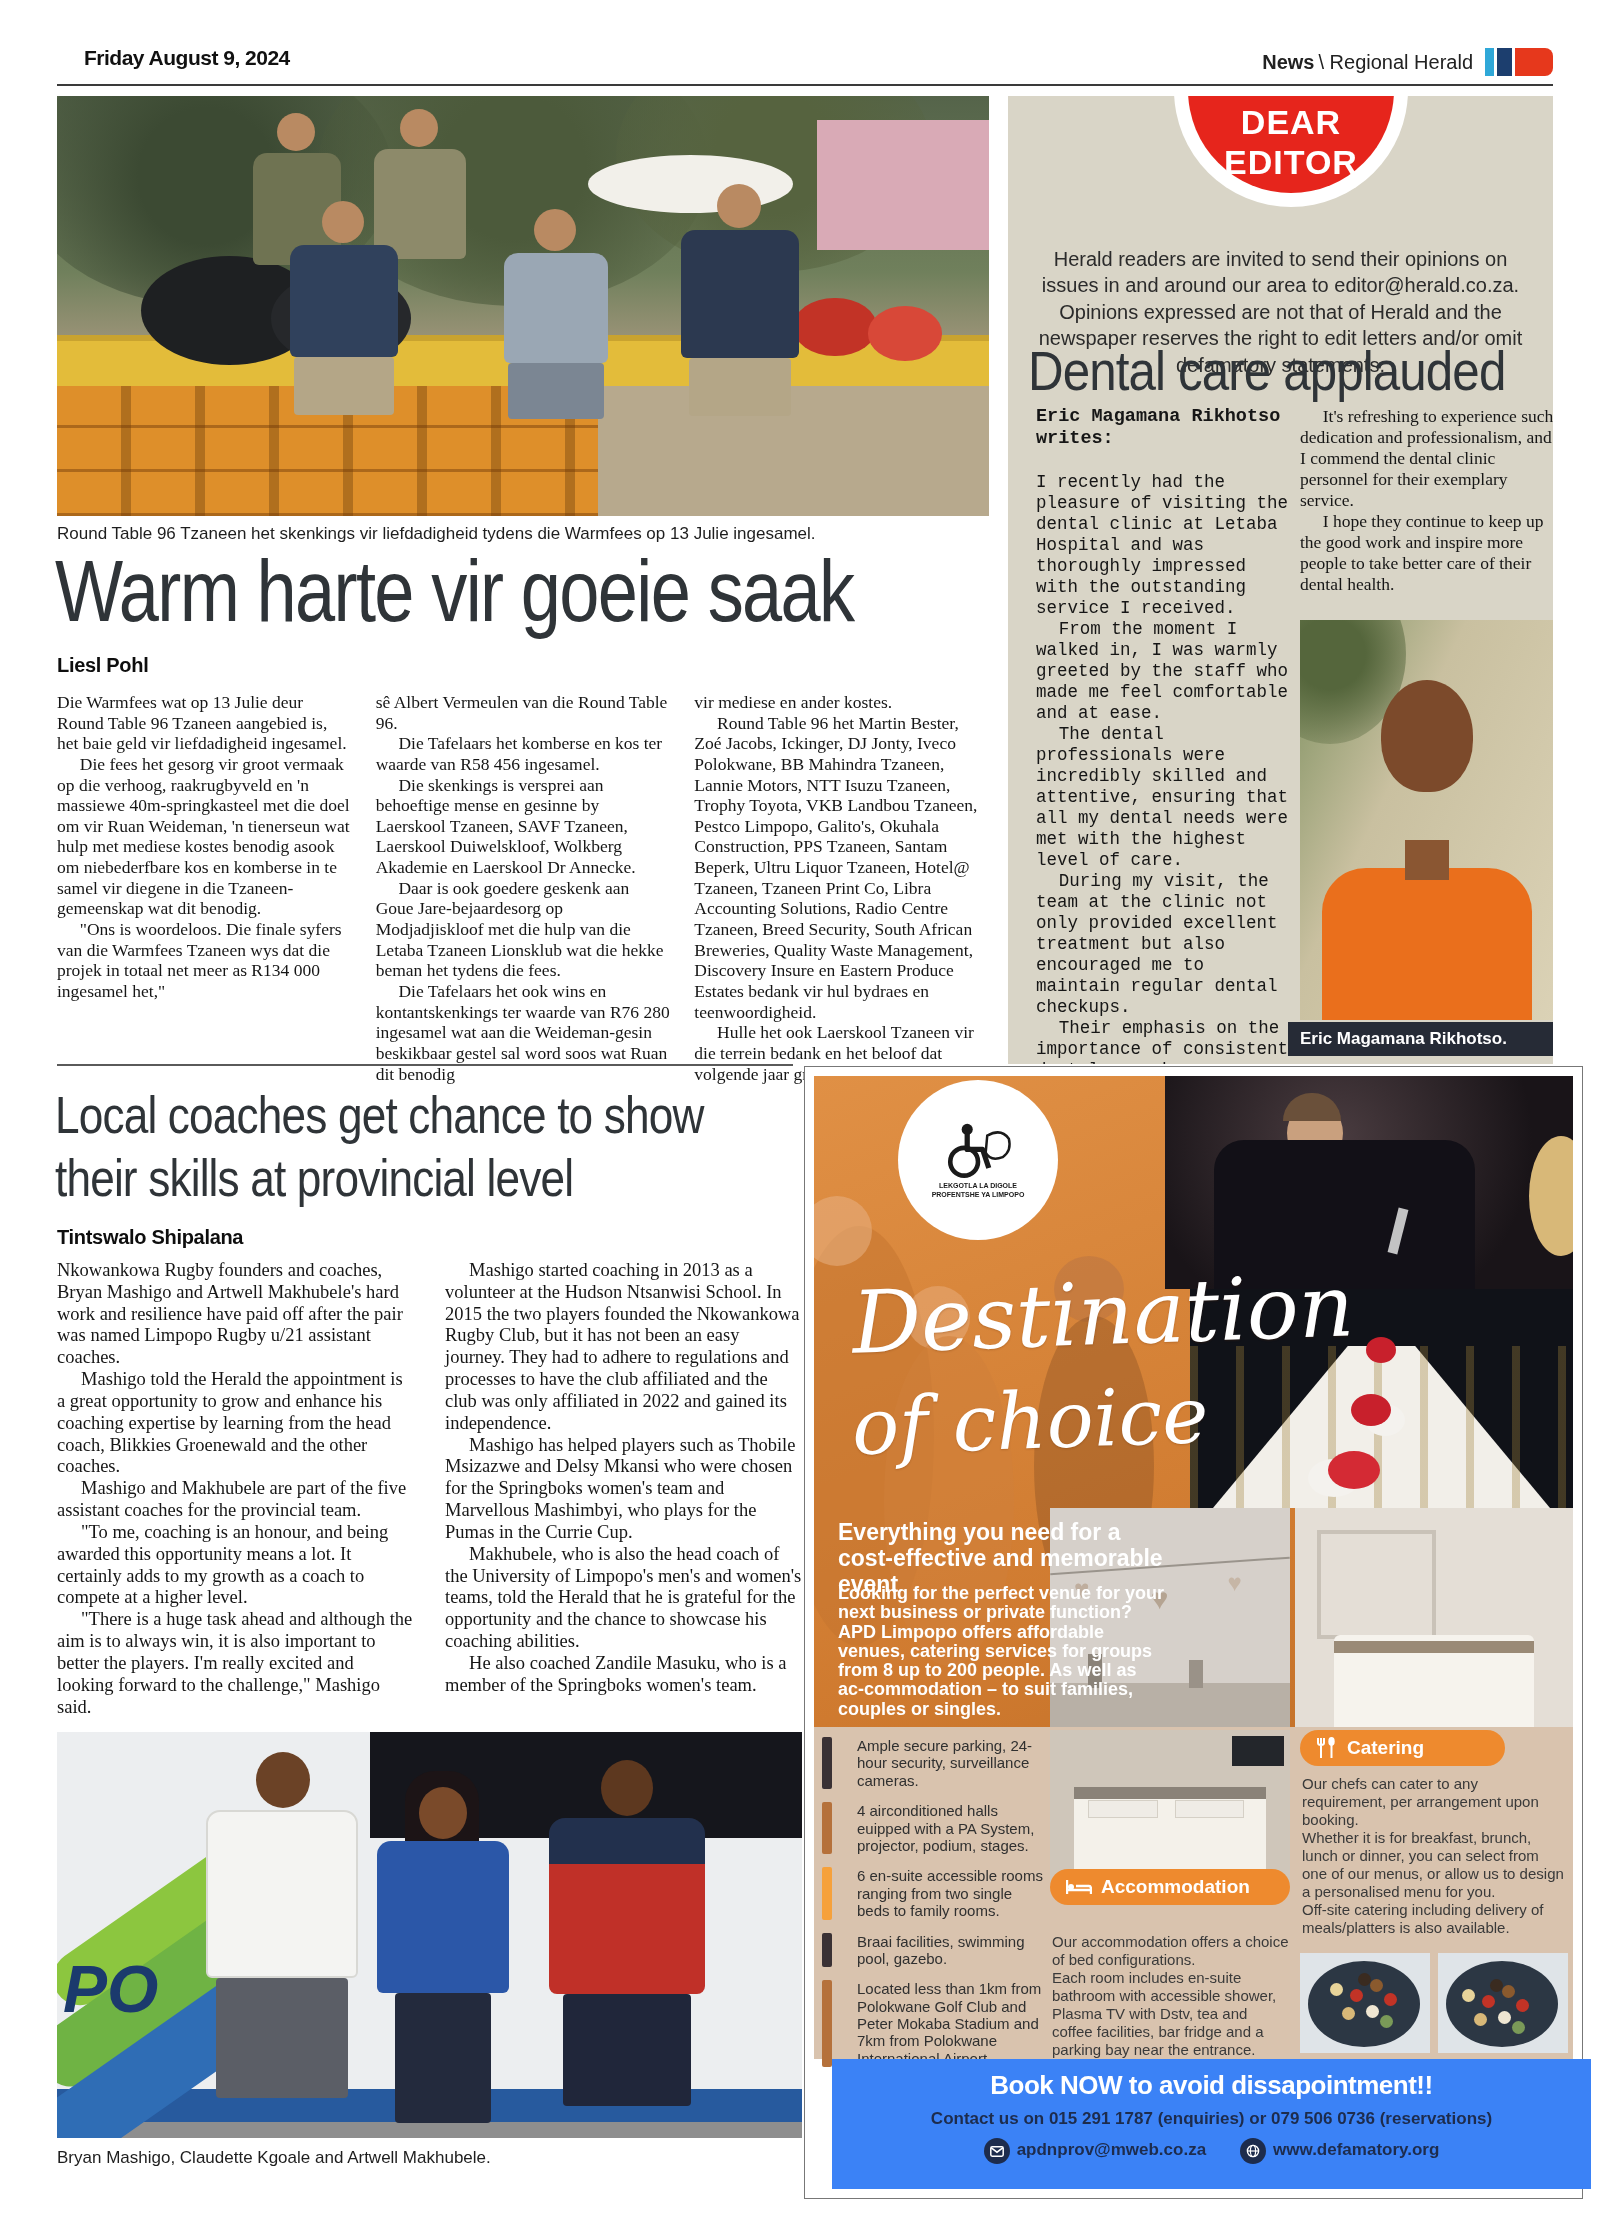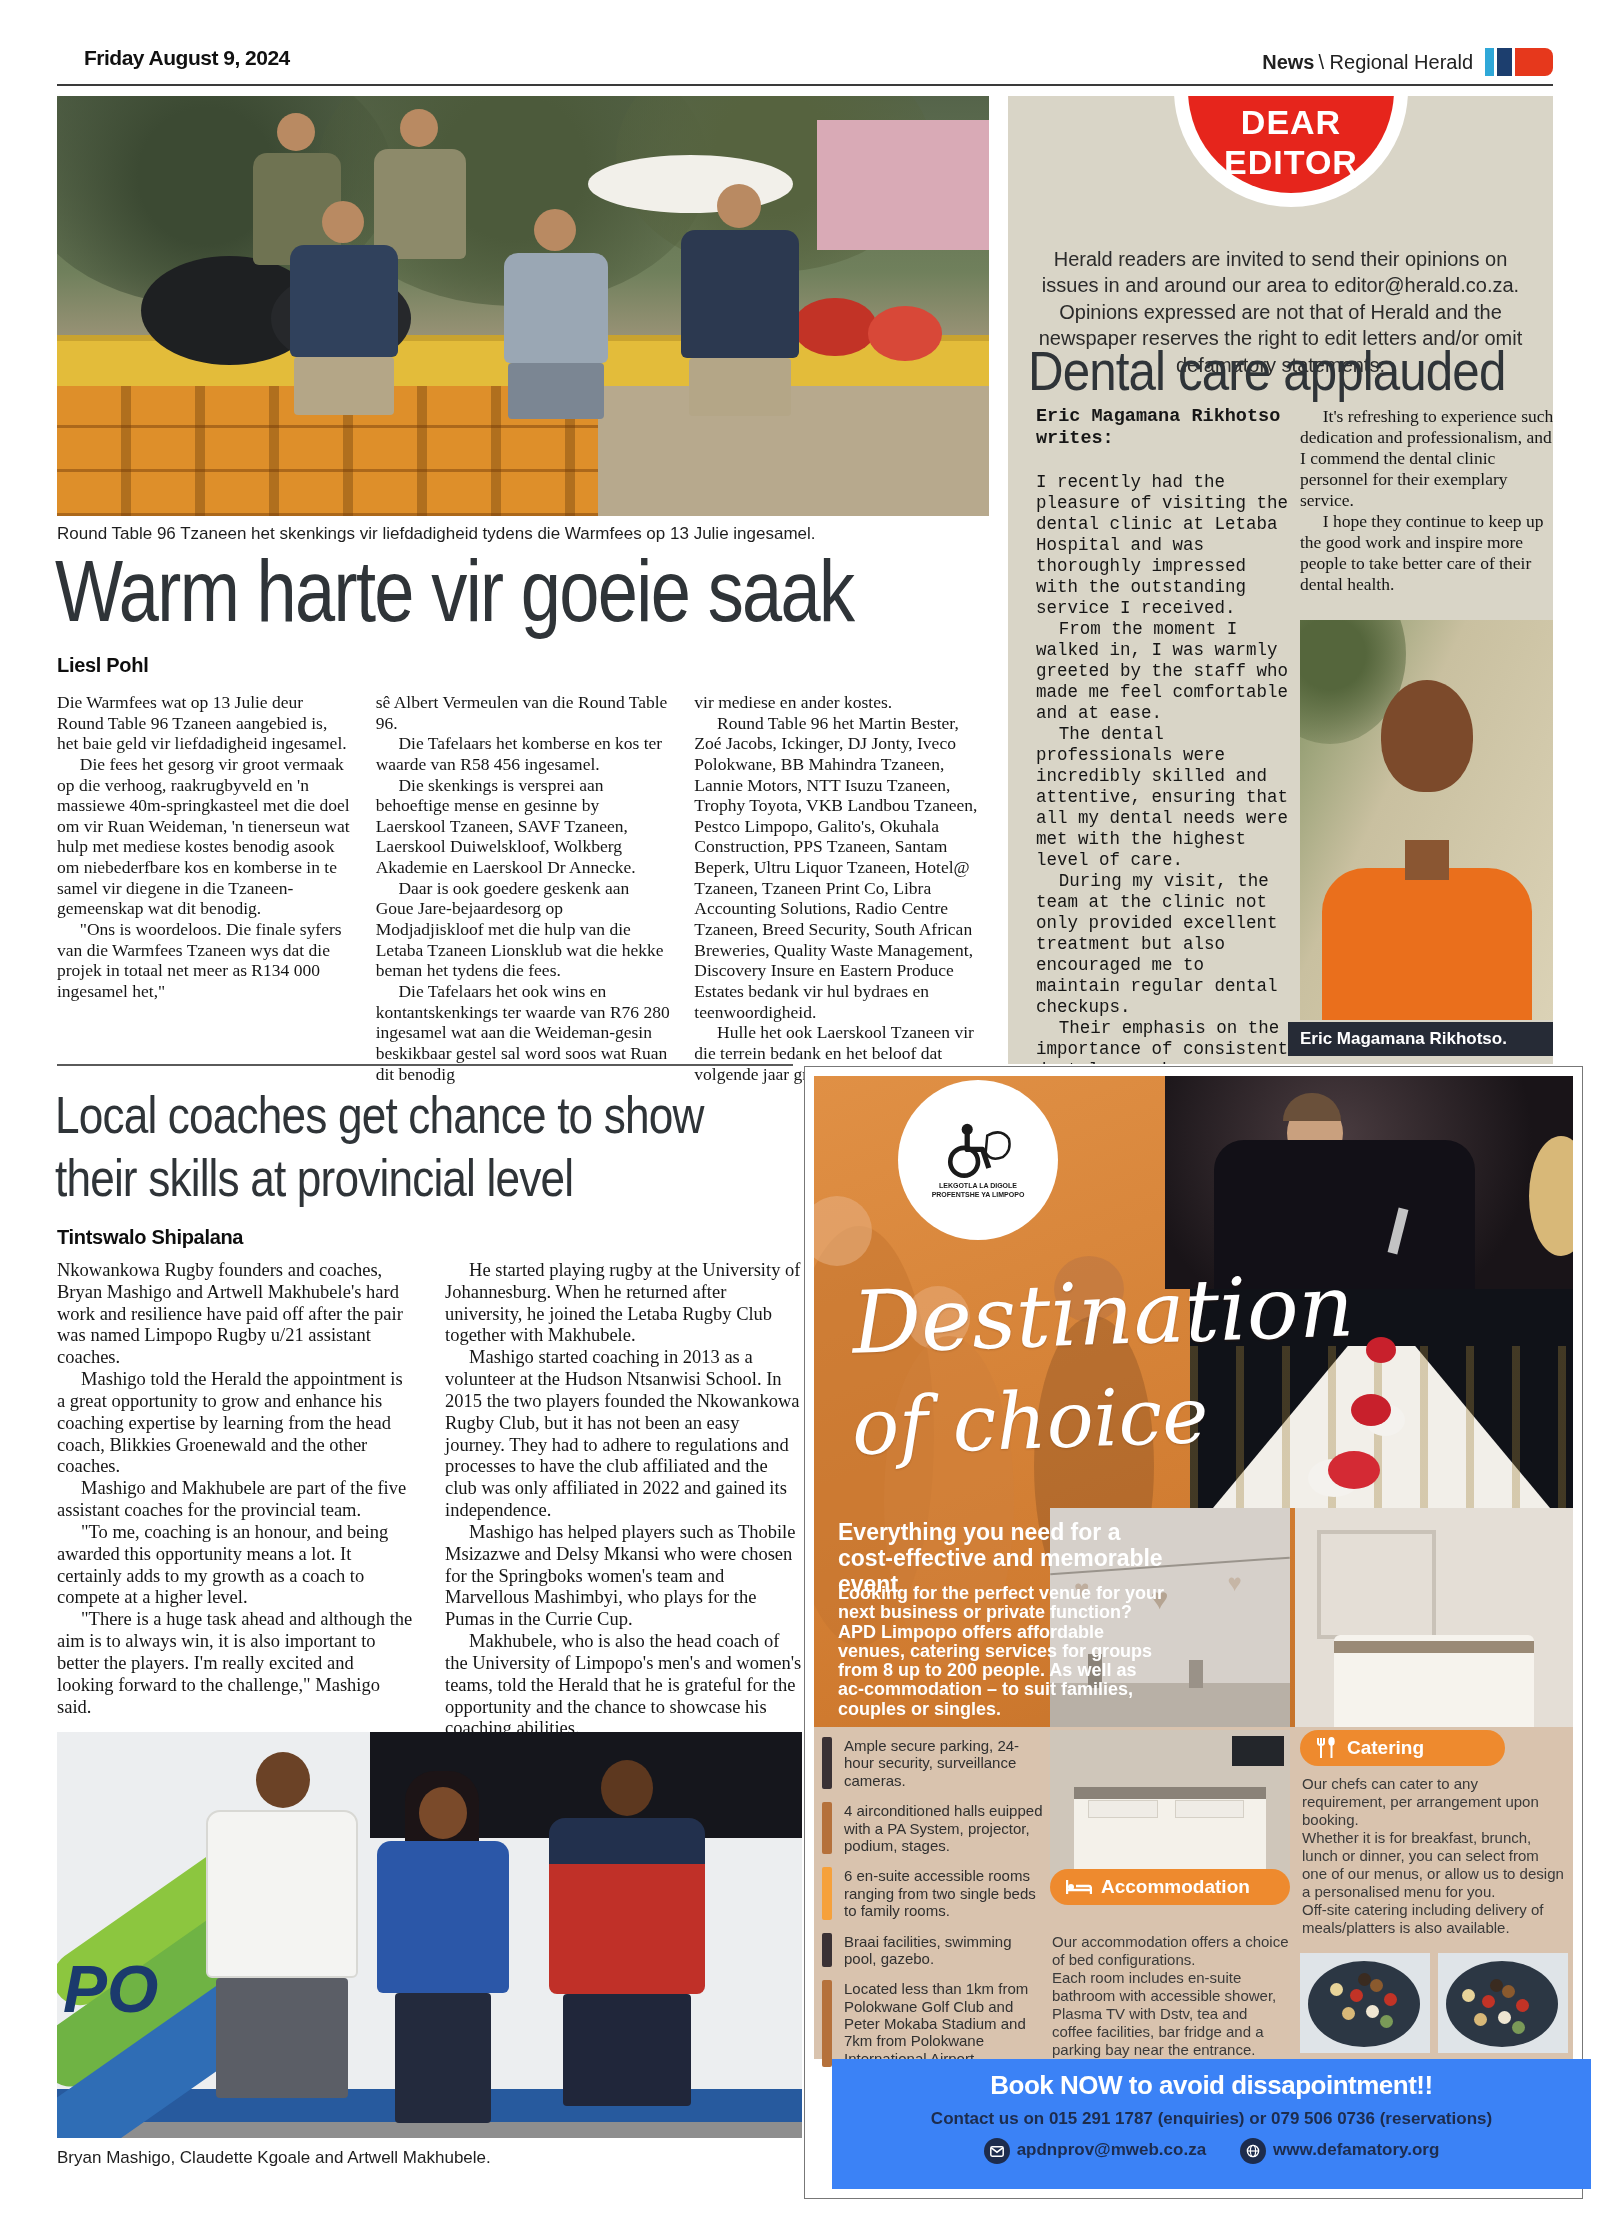--- a/index.html
+++ b/index.html
@@ -115,21 +115,21 @@
   .script2{left:38px;top:300px;font-size:78px;}
   .hero-tag{position:absolute;left:24px;top:444px;width:330px;color:#fff;font-weight:800;
             font-size:23px;line-height:1.12;}
   .hero-body{position:absolute;left:24px;top:508px;width:328px;color:#fff;font-weight:700;
              font-size:18px;line-height:1.07;}
 
   .band{position:absolute;left:0;top:651px;width:759px;height:332px;background:#d9c3ae;}
   .bullets{position:absolute;left:8px;top:10px;width:222px;display:flex;flex-direction:column;gap:13px;}
   .bullet{display:flex;gap:12px;}
   .bullet .bbar{flex:0 0 10px;border-radius:2px;}
-  .bullet .btxt{font-size:15px;line-height:1.16;color:#303030;}
+  .bullet .btxt{font-size:15px;line-height:1.16;color:#303030;margin-left:13px;}
   .bedroom{position:absolute;left:236px;top:3px;width:240px;height:157px;background:#cfc6ba;overflow:hidden;}
   .pill{position:absolute;height:36px;background:#ee8a2e;border-radius:18px;color:#fff;font-weight:800;
         font-size:19px;display:flex;align-items:center;gap:9px;padding:0 16px;box-sizing:border-box;}
   .pill svg{flex:0 0 auto;}
   .acc-pill{left:236px;top:142px;width:240px;text-align:right;}
   .cat-pill{left:486px;top:3px;width:205px;}
   .band-text{position:absolute;font-size:15px;line-height:1.2;color:#3a3a3a;white-space:pre-line;}
   .acc-text{left:238px;top:206px;width:238px;}
   .cat-text{left:488px;top:48px;width:264px;}
   .foodpics{position:absolute;left:486px;top:226px;width:268px;display:flex;gap:8px;}
@@ -236,21 +236,20 @@
   <div class="abs byline coach-byline">Tintswalo Shipalana</div>
   <div class="abs coach-cols serif-col">
     <div class="col">
       <p class="flush">Nkowankowa Rugby founders and coaches, Bryan Mashigo and Artwell Makhubele's hard work and resilience have paid off after the pair was named Limpopo Rugby u/21 assistant coaches.</p>
       <p>Mashigo told the Herald the appointment is a great opportunity to grow and enhance his coaching expertise by learning from the head coach, Blikkies Groenewald and the other coaches.</p>
       <p>Mashigo and Makhubele are part of the five assistant coaches for the provincial team.</p>
       <p>"To me, coaching is an honour, and being awarded this opportunity means a lot. It certainly adds to my growth as a coach to compete at a higher level.</p>
       <p>"There is a huge task ahead and although the aim is to always win, it is also important to better the players. I'm really excited and looking forward to the challenge," Mashigo said.</p>
     </div>
     <div class="col">
-      <p>He started playing rugby at the University of Johannesburg. When he returned after university, he joined the Letaba Rugby Club together with Makhubele.</p>
       <p>Mashigo started coaching in 2013 as a volunteer at the Hudson Ntsanwisi School. In 2015 the two players founded the Nkowankowa Rugby Club, but it has not been an easy journey. They had to adhere to regulations and processes to have the club affiliated and the club was only affiliated in 2022 and gained its independence.</p>
       <p>Mashigo has helped players such as Thobile Msizazwe and Delsy Mkansi who were chosen for the Springboks women's team and Marvellous Mashimbyi, who plays for the Pumas in the Currie Cup.</p>
       <p>Makhubele, who is also the head coach of the University of Limpopo's men's and women's teams, told the Herald that he is grateful for the opportunity and the chance to showcase his coaching abilities.</p>
       <p>He also coached Zandile Masuku, who is a member of the Springboks women's team.</p>
     </div>
   </div>
 
   <div class="abs photo2">
     <div class="p2-window"></div>
     <div class="p2-stripe"></div>

